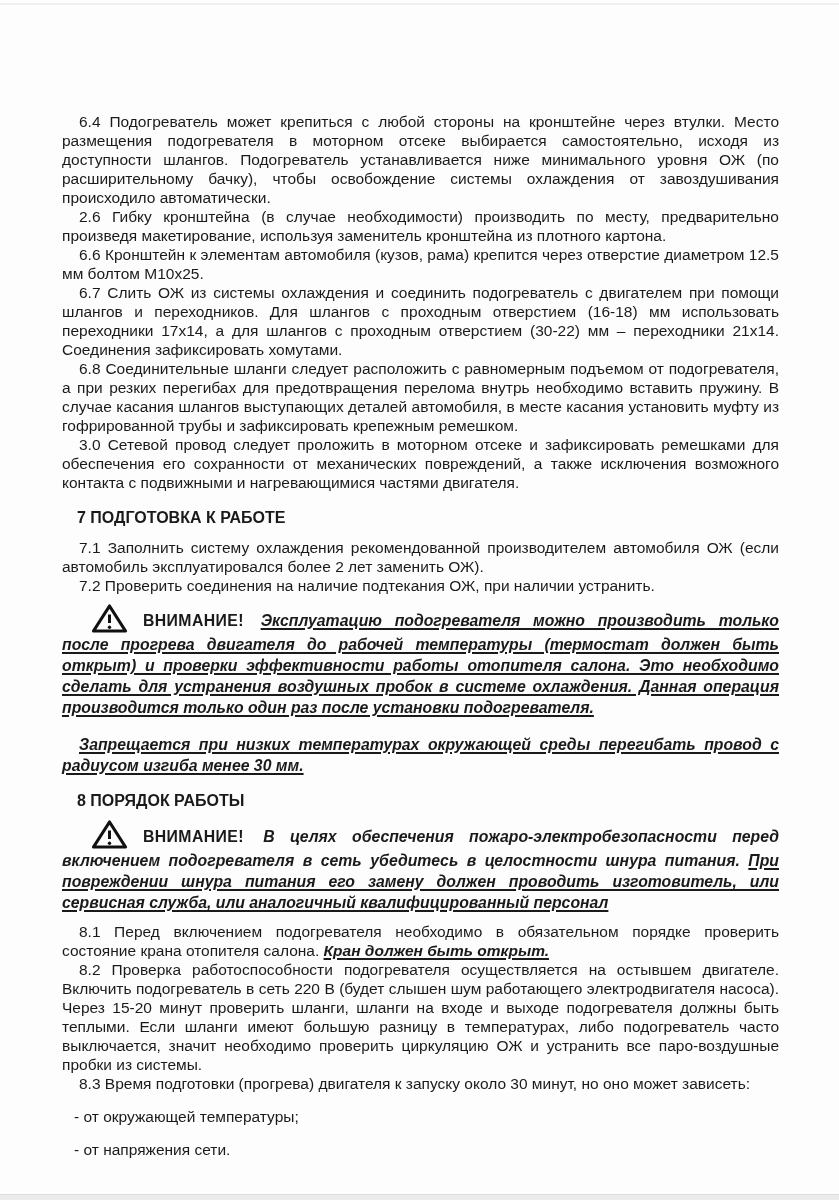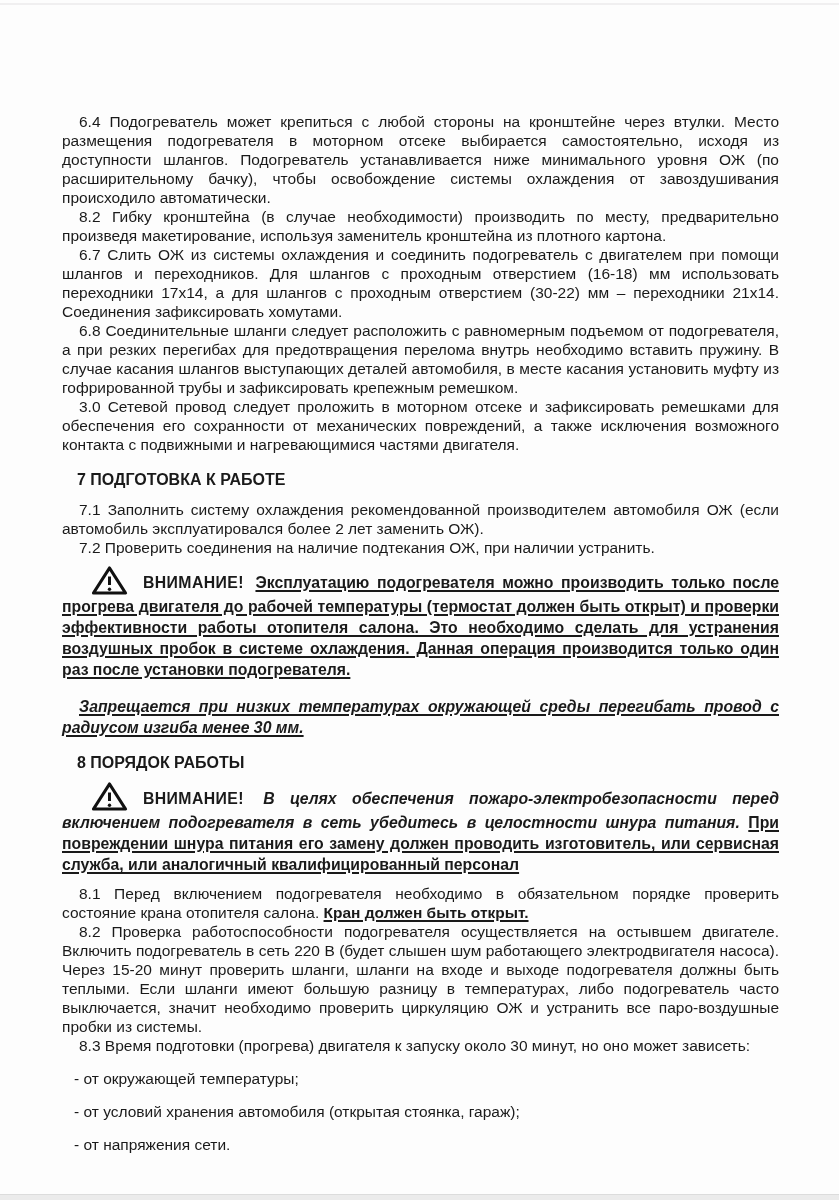--- a/index.html
+++ b/index.html
@@ -38,20 +38,21 @@
     text-align: justify; margin-top: 8px;
   }
   .tri-wrap {
     display: inline-block; width: 37px; height: 31px;
     vertical-align: -8px; margin: 0 15px 0 29px;
   }
   .tri-wrap svg { display: block; }
   .wlabel { letter-spacing: 0.4px; margin-right: 4px; }
   .wlabel--italic { font-style: italic; }
   .emu {
+    font-style: italic;
     text-decoration: underline;
     text-decoration-thickness: 1.5px;
     text-underline-offset: 2px;
   }
   .emi { font-style: italic; }
   .follow {
     font-size: 15.8px; line-height: 21px; font-weight: bold;
     font-style: italic; text-align: justify; text-indent: 17px;
     text-decoration: underline;
     text-decoration-thickness: 1.5px;
@@ -65,21 +66,22 @@
 </style>
 </head>
 <body>
 
 <div class="page">
   <div class="top-edge"></div>
 
   <div class="content">
 
     <p class="body">6.4 Подогреватель может крепиться с любой стороны на кронштейне через втулки. Место размещения подогревателя в моторном отсеке выбирается самостоятельно, исходя из доступности шлангов. Подогреватель устанавливается ниже минимального уровня ОЖ (по расширительному бачку), чтобы освобождение системы охлаждения от завоздушивания происходило автоматически.</p>
-    <p class="body">8.2 Гибку кронштейна (в случае необходимости) производить по месту, предварительно произведя макетирование, используя заменитель кронштейна из плотного картона.</p>
+    <p class="body">2.6 Гибку кронштейна (в случае необходимости) производить по месту, предварительно произведя макетирование, используя заменитель кронштейна из плотного картона.</p>
+    <p class="body">6.6 Кронштейн к элементам автомобиля (кузов, рама) крепится через отверстие диаметром 12.5 мм болтом М10х25.</p>
     <p class="body">6.7 Слить ОЖ из системы охлаждения и соединить подогреватель с двигателем при помощи шлангов и переходников. Для шлангов с проходным отверстием (16-18) мм использовать переходники 17х14, а для шлангов с проходным отверстием (30-22) мм – переходники 21х14. Соединения зафиксировать хомутами.</p>
     <p class="body">6.8 Соединительные шланги следует расположить с равномерным подъемом от подогревателя, а при резких перегибах для предотвращения перелома внутрь необходимо вставить пружину. В случае касания шлангов выступающих деталей автомобиля, в месте касания установить муфту из гофрированной трубы и зафиксировать крепежным ремешком.</p>
     <p class="body">3.0 Сетевой провод следует проложить в моторном отсеке и зафиксировать ремешками для обеспечения его сохранности от механических повреждений, а также исключения возможного контакта с подвижными и нагревающимися частями двигателя.</p>
 
     <p class="heading">7 ПОДГОТОВКА К РАБОТЕ</p>
 
     <p class="body">7.1 Заполнить систему охлаждения рекомендованной производителем автомобиля ОЖ (если автомобиль эксплуатировался более 2 лет заменить ОЖ).</p>
     <p class="body">7.2 Проверить соединения на наличие подтекания ОЖ, при наличии устранить.</p>
 
     <div class="warning">
@@ -98,20 +100,19 @@
             <path d="M18.5 3 L34.5 28 L2.5 28 Z" fill="none" stroke="#111" stroke-width="3.2" stroke-linejoin="round"></path>
             <line x1="18.5" y1="11.5" x2="18.5" y2="20" stroke="#111" stroke-width="3"></line>
             <circle cx="18.5" cy="24.3" r="1.7" fill="#111"></circle>
           </svg></span><span class="wlabel">ВНИМАНИЕ!</span> <span class="emi">В целях обеспечения пожаро-электробезопасности перед включением подогревателя в сеть убедитесь в целостности шнура питания.</span> <span class="emu">При повреждении шнура питания его замену должен проводить изготовитель, или сервисная служба, или аналогичный квалифицированный персонал</span>
     </div>
 
     <p class="body after-warning"><span>8.1 Перед включением подогревателя необходимо в обязательном порядке проверить состояние крана отопителя салона.</span> <b><span class="emu">Кран должен быть открыт.</span></b></p>
     <p class="body">8.2 Проверка работоспособности подогревателя осуществляется на остывшем двигателе. Включить подогреватель в сеть 220 В (будет слышен шум работающего электродвигателя насоса). Через 15-20 минут проверить шланги, шланги  на входе и выходе подогревателя должны быть теплыми. Если шланги имеют большую разницу в температурах, либо подогреватель часто выключается, значит необходимо проверить циркуляцию ОЖ и устранить все паро-воздушные пробки из системы.</p>
     <p class="body">8.3 Время подготовки (прогрева) двигателя к запуску около 30 минут, но оно может зависеть:</p>
     <p class="bullet">- от окружающей температуры;</p>
-    <p class="bullet">- от условий хранения автомобиля (открытая стоянка, гараж);</p>
     <p class="bullet">- от напряжения сети.</p>
 
 
   </div>
 
   <div class="bottom-edge"></div>
 </div>
 
 </body></html>

